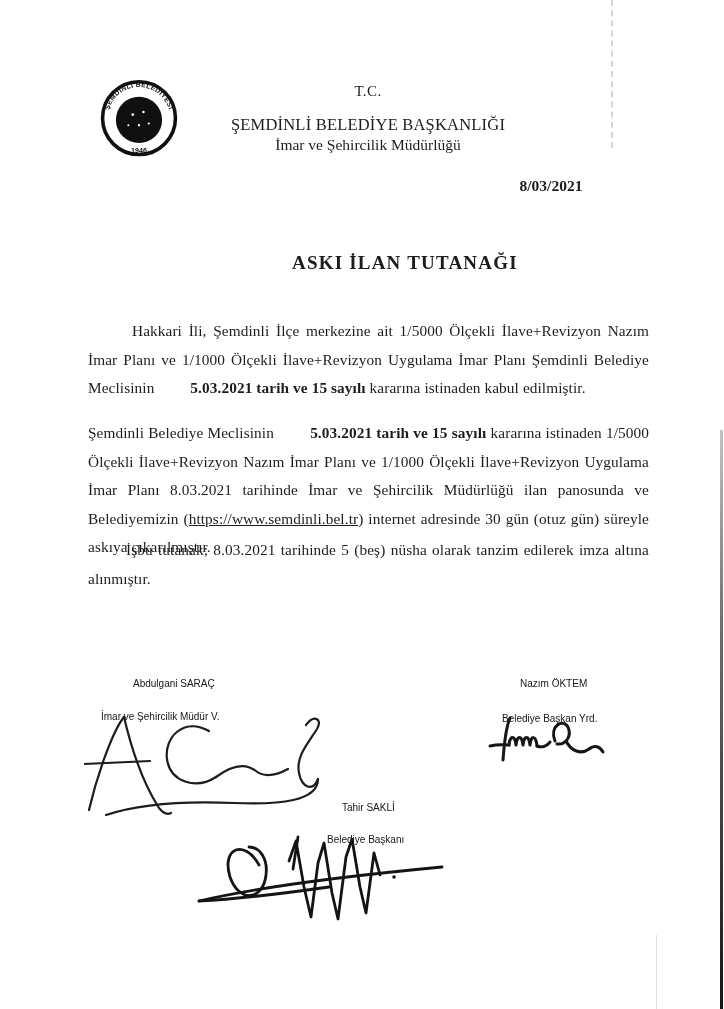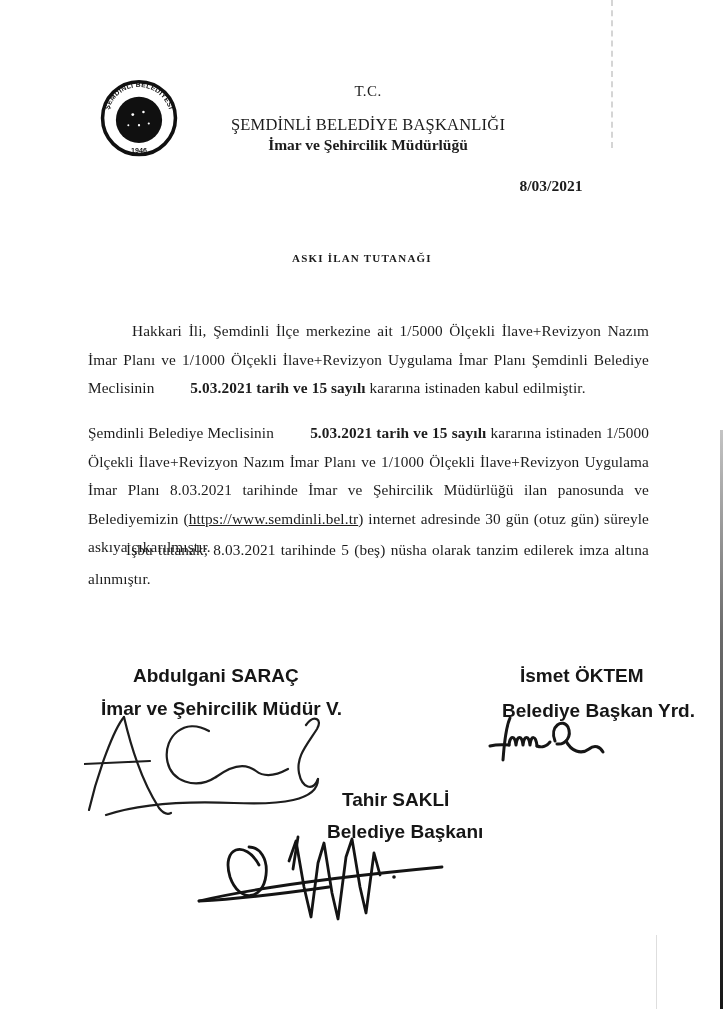--- a/index.html
+++ b/index.html
@@ -11,49 +11,49 @@
     color:#1c1c1c;
     overflow:hidden;
   }
   
   .hdr{
     position:absolute;left:88px;top:81px;width:560px;
     text-align:center;line-height:20px;
   }
   .hdr .tc{font-size:15px;letter-spacing:.4px;}
   .hdr .auth{font-size:16.5px;letter-spacing:.2px;margin-top:14px;}
-  .hdr .dept{font-size:15.5px;font-weight:bold;}
+  .hdr .dept{font-size:15.5px;}
   
   .seal{position:absolute;left:99px;top:79px;width:80px;height:80px;}
   
   .date{
     position:absolute;left:470px;top:177px;width:162px;
     text-align:center;font-weight:bold;font-size:15.5px;
   }
   
   .title{
     position:absolute;left:292px;top:252px;
-    font-weight:bold;font-size:11px;letter-spacing:1.2px;white-space:nowrap;text-align:right;
+    font-weight:bold;font-size:19px;letter-spacing:1.2px;white-space:nowrap;text-align:right;
   }
   
   .para{
     position:absolute;left:88px;width:561px;
     font-size:15.3px;line-height:28.6px;
     text-align:justify;letter-spacing:.1px;
   }
   .para.p1{top:317px;text-indent:44px;}
   .para.p2{top:419px;}
   .para.p3{top:536px;text-indent:38px;}
   .para .b{font-weight:bold;margin-left:32px;}
   .para .u{text-decoration:underline;}
   
   .sig-name,.sig-title{
     position:absolute;
     font-family:"Liberation Sans","DejaVu Sans",sans-serif;
-    font-weight:bold;font-size:19px;color:#161616;white-space:nowrap;
+    font-weight:normal;font-size:10px;color:#161616;white-space:nowrap;margin-top:13px;
   }
   .n-saras{left:133px;top:665px;}
   .t-saras{left:101px;top:698px;}
   .n-oktem{left:520px;top:665px;}
   .t-oktem{left:502px;top:700px;}
   .n-sakli{left:342px;top:789px;}
   .t-sakli{left:327px;top:821px;text-align:center;}
   .sigsvg{position:absolute;}
   .sig-a{left:84px;top:709px;}
   .sig-i{left:487px;top:714px;}
@@ -96,21 +96,21 @@
 
   <div class="title">ASKI İLAN TUTANAĞI</div>
 
   <div class="para p1"><span>Hakkari İli, Şemdinli İlçe merkezine ait 1/5000 Ölçekli İlave+Revizyon Nazım İmar Planı ve 1/1000 Ölçekli İlave+Revizyon Uygulama İmar Planı Şemdinli Belediye Meclisinin </span><span class="b">5.03.2021 tarih ve 15 sayılı</span><span> kararına istinaden kabul edilmiştir.</span></div>
   <div class="para p2"><span>Şemdinli Belediye Meclisinin </span><span class="b">5.03.2021 tarih ve 15 sayılı</span><span> kararına istinaden 1/5000 Ölçekli İlave+Revizyon Nazım İmar Planı ve 1/1000 Ölçekli İlave+Revizyon Uygulama İmar Planı 8.03.2021 tarihinde İmar ve Şehircilik Müdürlüğü ilan panosunda ve Belediyemizin (</span><span class="u">https://www.semdinli.bel.tr</span><span>) internet adresinde 30 gün (otuz gün) süreyle askıya çıkarılmıştır.</span></div>
   <div class="para p3"><span>İşbu tutanak; 8.03.2021 tarihinde 5 (beş) nüsha olarak tanzim edilerek imza altına alınmıştır.</span></div>
 
   <div class="sig-name n-saras">Abdulgani SARAÇ</div>
   <div class="sig-title t-saras">İmar ve Şehircilik Müdür V.</div>
 
-  <div class="sig-name n-oktem">İsmet ÖKTEM</div>
+  <div class="sig-name n-oktem">Nazım ÖKTEM</div>
   <div class="sig-title t-oktem">Belediye Başkan Yrd.</div>
 
   <div class="sig-name n-sakli">Tahir SAKLİ</div>
   <div class="sig-title t-sakli">Belediye Başkanı</div>
 
   <svg class="sigsvg sig-a" width="245" height="108" viewBox="0 0 245 108" aria-hidden="true">
     <g fill="none" stroke="#1d1d1d" stroke-width="2.2" stroke-linecap="round" stroke-linejoin="round">
       <path d="M5,101 C14,62 30,20 40,8"></path>
       <path d="M40,8 C47,38 59,74 75,99 C79,104 83,106 87,104"></path>
       <path d="M0,55 L66,52"></path>

